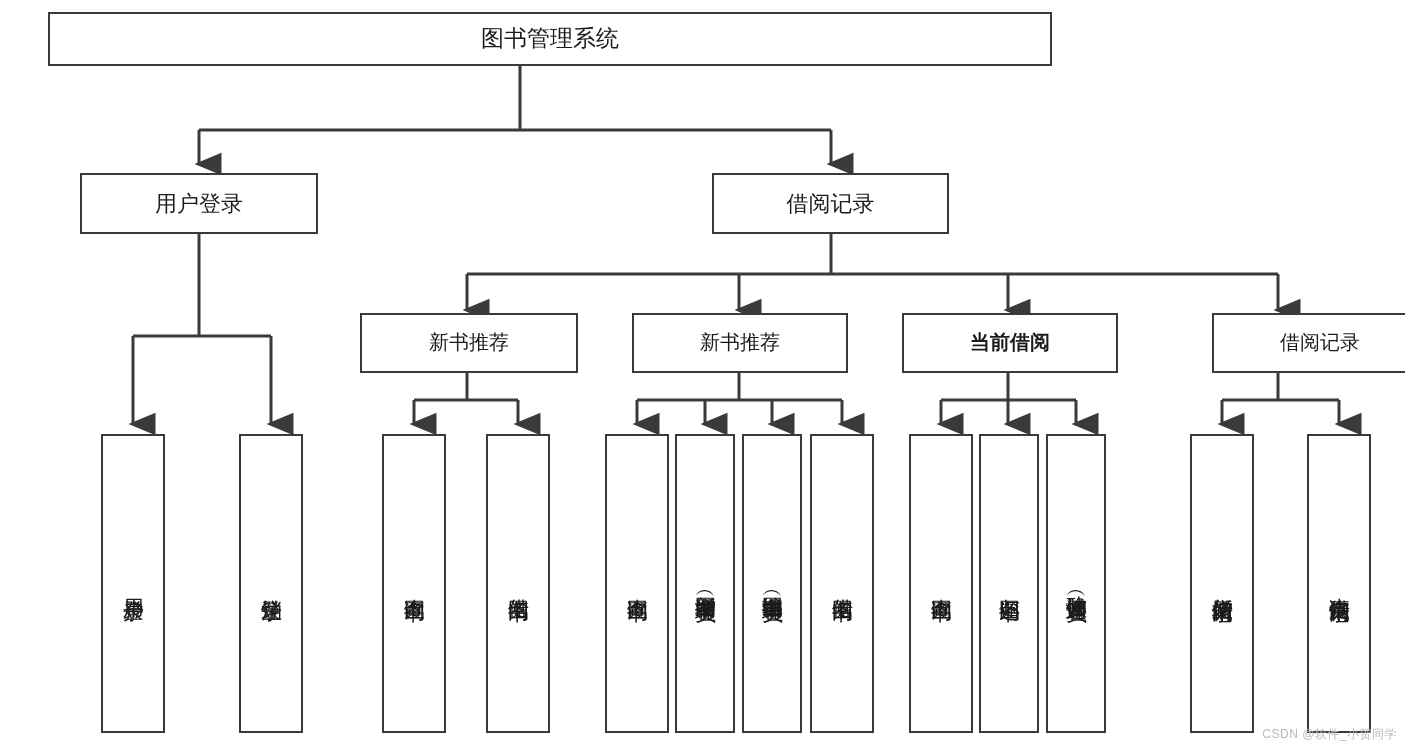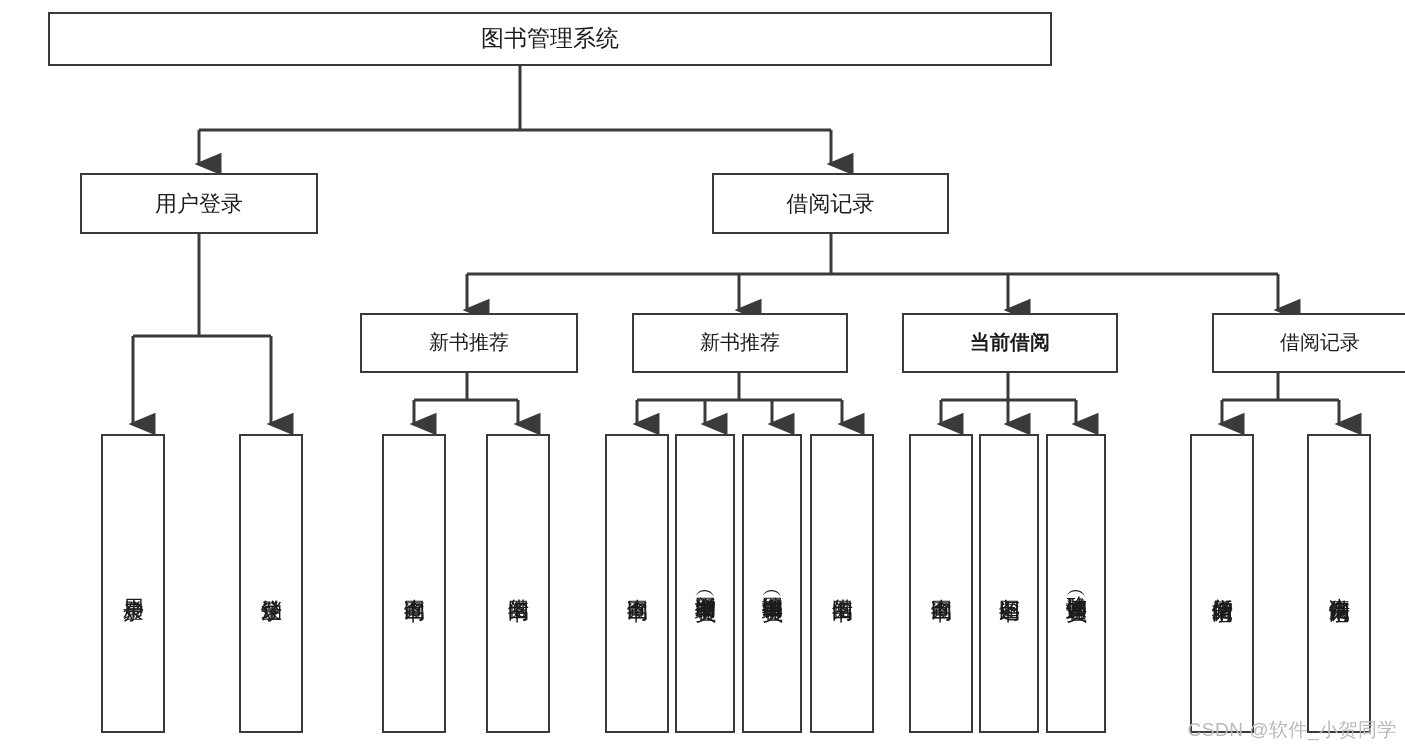--- a/index.html
+++ b/index.html
@@ -60,21 +60,21 @@
   }
   .node.leaf .txt {
     writing-mode: vertical-rl;
     text-orientation: upright;
     white-space: nowrap;
   }
   .watermark {
     position: absolute;
     right: 8px;
     bottom: 4px;
-    font-size: 19px;
+    font-size: 12px;
     color: #b9b9b9;
     letter-spacing: 0.5px;
     white-space: nowrap;
     user-select: none;
   }
 </style>
 </head>
 <body>
 
 <div id="canvas">

